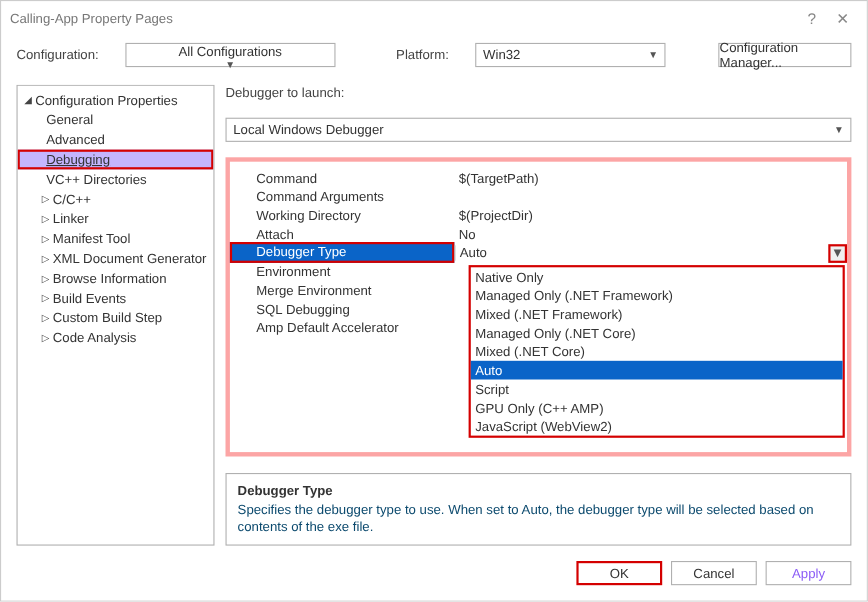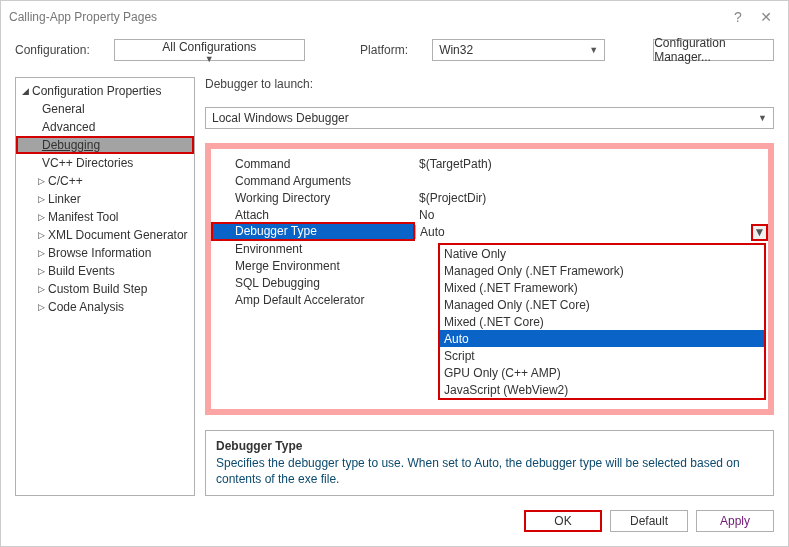--- a/index.html
+++ b/index.html
@@ -15,41 +15,41 @@
   .plat-combo { width: 190px; }
   .combo .chev { font-size: 9px; color: #555; }
   .btn { border: 1px solid #b0b0b0; background: #fff; height: 22px; padding: 0 0; display: inline-flex; align-items: center; }
   .body { flex: 1; display: flex; padding: 0 14px 6px 14px; gap: 10px; overflow: hidden; }
   .tree { width: 180px; border: 1px solid #b0b0b0; padding: 4px 0; overflow: auto; }
   .tree-item { display: flex; align-items: center; height: 18px; padding-left: 6px; cursor: default; white-space: nowrap; }
   .tree-item.l1 { padding-left: 6px; }
   .tree-item.l2 { padding-left: 26px; }
   .tree-item.l2x { padding-left: 22px; }
   .tree-arrow { width: 10px; font-size: 9px; color: #444; display: inline-block; }
-  .tree-item.selected { background: #a3a3a3; border: 2px solid #d40000; padding-left: 24px; text-decoration: underline; }
+  .tree-item.selected { background: #c4b5fd; border: 2px solid #d40000; padding-left: 24px; text-decoration: underline; }
   .right { flex: 1; display: flex; flex-direction: column; gap: 6px; min-width: 0; justify-content: space-between; }
   .launch-label { color: #444; margin-bottom: 2px; }
   .launch-combo { width: 100%; }
-  .grid { border: 6px solid #fca5a5; padding: 6px 0 18px 0; height: 272px; position: relative; }
+  .grid { border: 4px solid #fca5a5; padding: 6px 0 18px 0; height: 272px; position: relative; }
   .prop-row { display: flex; height: 17px; align-items: center; }
   .prop-label { width: 204px; padding-left: 24px; }
   .prop-value { flex: 1; padding-left: 4px; }
   .prop-row.hl .prop-label { background: #0a64c8; color: #fff; border: 2px solid #d40000; padding-left: 22px; height: 19px; line-height: 15px; margin-top:-1px; margin-bottom:-1px; }
   .prop-row.hl .prop-value { border-left: 1px solid #b0b0b0; position: relative; }
   .dd-btn { position: absolute; right: 0; top: -1px; width: 17px; height: 17px; border: 2px solid #d40000; background: #f0f0f0; display: flex; align-items: center; justify-content: center; font-size: 9px; color: #555; }
-  .dropdown { position: absolute; top: 94px; left: 227px; right: 2px; border: 2px solid #d40000; background: #fff; z-index: 5; }
+  .dropdown { position: absolute; top: 94px; left: 217px; right: 2px; border: 2px solid #d40000; background: #fff; z-index: 5; }
   .dd-item { height: 17px; display: flex; align-items: center; padding-left: 4px; }
   .dd-item.sel { background: #0a64c8; color: #fff; }
   .desc-box { border: 1px solid #b0b0b0; padding: 8px 10px; }
   .desc-title { font-weight: bold; margin-bottom: 2px; }
   .desc-text { color: #0c4a6e; line-height: 1.35; }
   .footer { display: flex; justify-content: flex-end; gap: 8px; padding: 8px 14px 14px 0; }
   .footer .btn { width: 78px; justify-content: center; }
   .footer .ok { border: 2px solid #d40000; }
-  .footer .disabled { color: #701a75; }
+  .footer .disabled { color: #8b5cf6; }
   .spacer { width: 8px; }
 </style>
 </head>
 <body>
 
 <div class="window">
   <div class="titlebar">
     <span class="title">Calling-App Property Pages</span>
     <span class="tb-btn">?</span>
     <span class="tb-btn">✕</span>
@@ -189,19 +189,19 @@
         <div class="desc-text">Specifies the debugger type to use. When set to Auto, the debugger type will be selected based on contents of the exe file.</div>
       </div>
     </div>
   </div>
 
   <div class="footer">
     <div class="btn ok">
         <span>OK</span>
       </div>
     <div class="btn">
-        <span>Default</span>
+        <span>Cancel</span>
       </div>
     <div class="btn disabled">
         <span>Apply</span>
       </div>
   </div>
 </div>
 
 </body></html>

